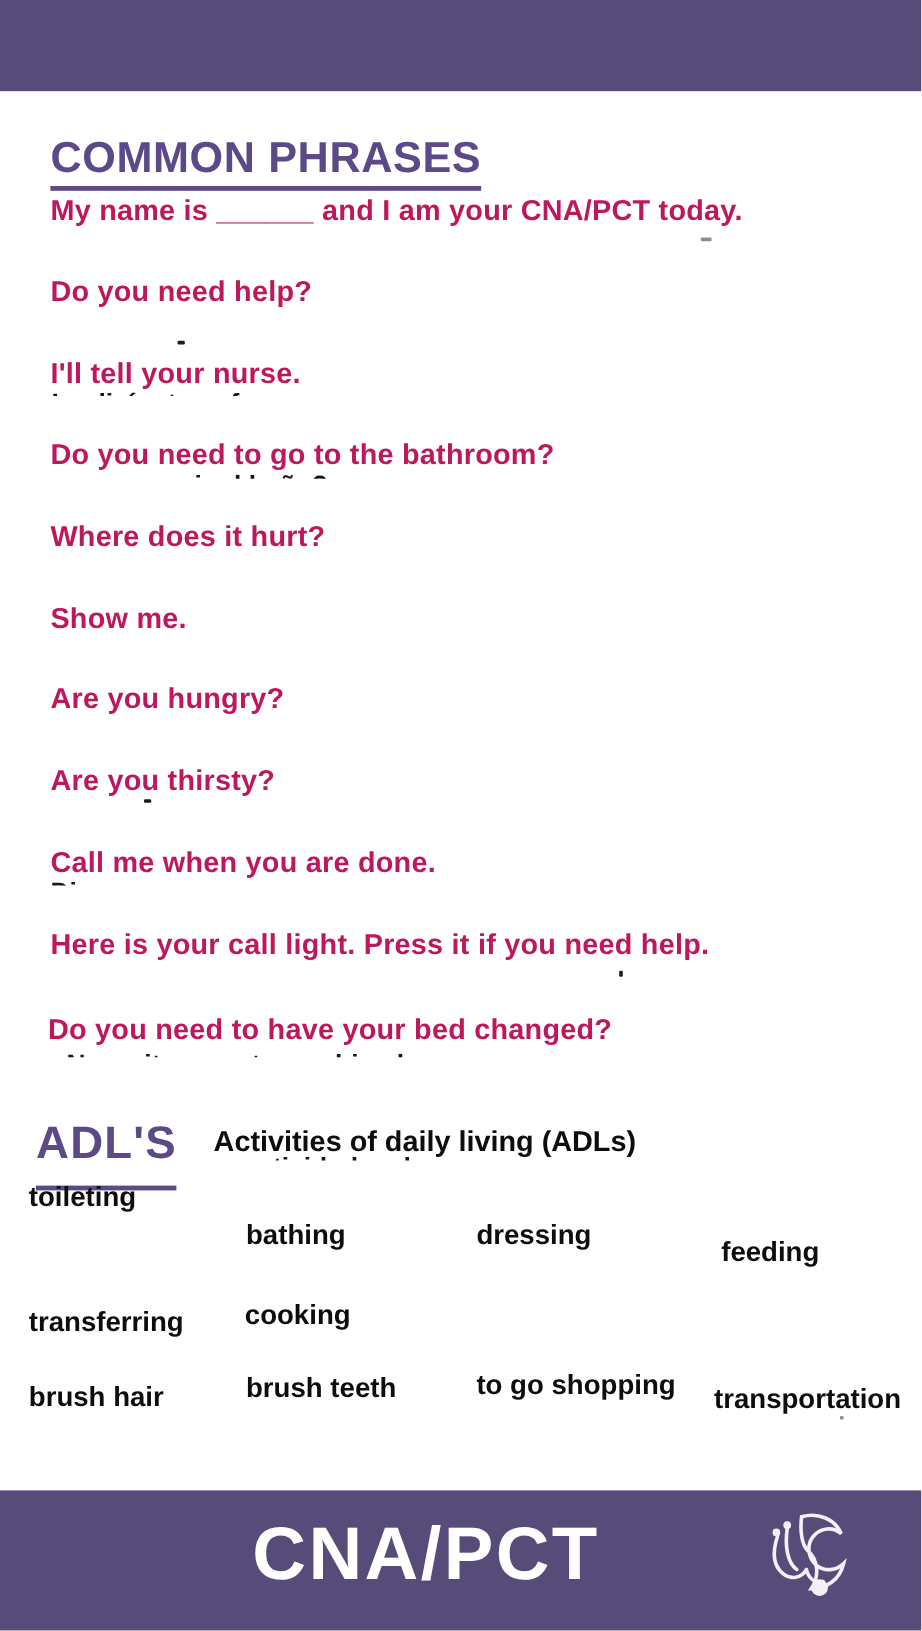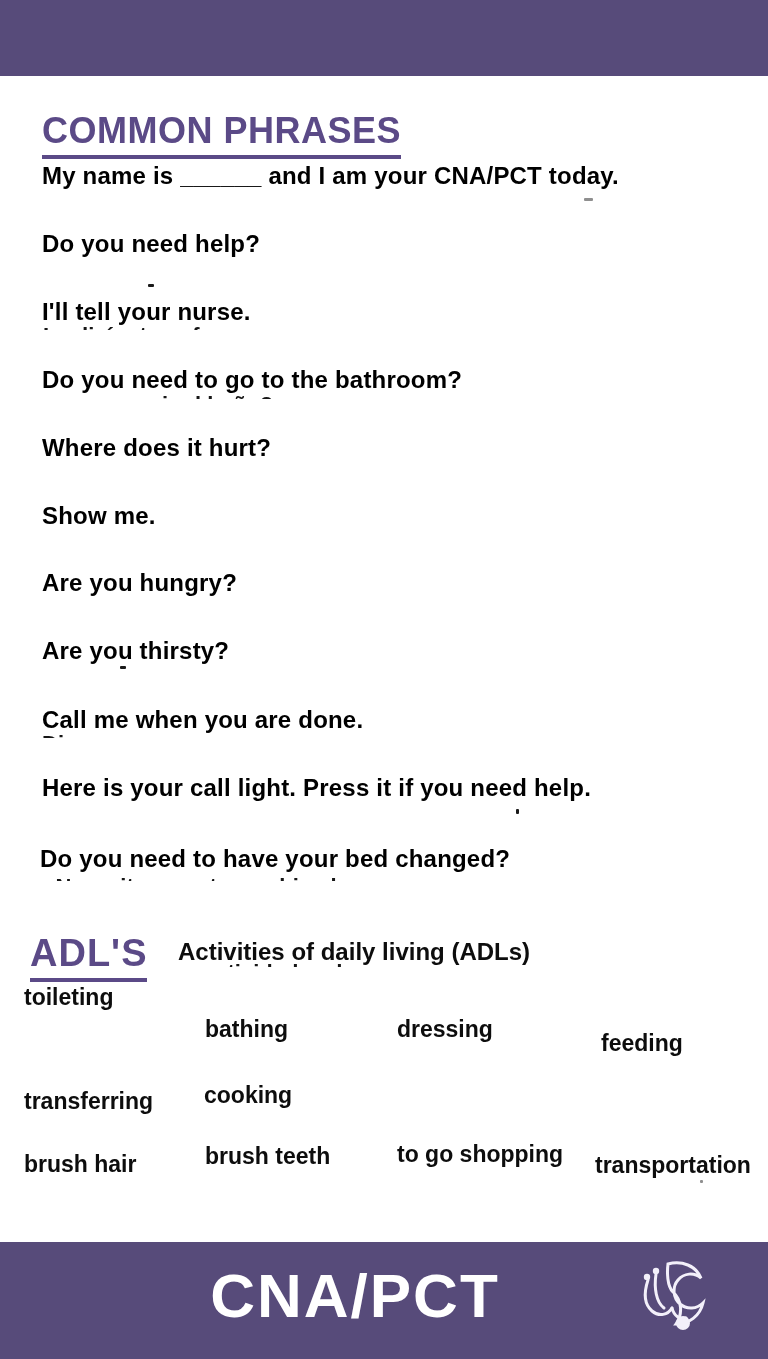--- a/index.html
+++ b/index.html
@@ -13,32 +13,32 @@
   .copyright{
     position:absolute;top:86px;right:40px;text-align:right;
     font-size:17px;font-weight:700;color:#111;line-height:17px;letter-spacing:.1px;
   }
   .title{
     position:absolute;left:42px;top:110px;margin:0;
     font-size:36px;font-weight:800;letter-spacing:.5px;color:#5b4a87;
     border-bottom:4px solid #5b4a87;padding-bottom:3px;white-space:nowrap;
   }
   .phrase{
-    position:absolute;left:42px;font-size:24px;font-weight:700;color:#000000;
+    position:absolute;left:42px;font-size:24px;font-weight:700;color:#be185d;
     white-space:nowrap;letter-spacing:.2px;line-height:26px;
   }
   
   .clip{position:absolute;height:4px;overflow:hidden;color:#161616;font-weight:700;}
   .clip > span{display:block;font-size:22px;line-height:26px;transform:translateY(-3px);white-space:nowrap;}
   .mark{position:absolute;background:#8f8f8f;border-radius:1px;}
   .mark.dark{background:#1a1a1a;}
   .adl-title{
     position:absolute;left:30px;top:932px;margin:0;
     font-size:38px;font-weight:800;letter-spacing:1px;color:#5b4a87;
-    border-bottom:4px solid #5b4a87;padding-bottom:3px;white-space:nowrap;
+    border-bottom:4px solid #5b4a87;padding-bottom:13px;white-space:nowrap;
   }
   .adl-sub{
     position:absolute;left:178px;top:938px;font-size:24px;font-weight:700;
     color:#0d0d0d;white-space:nowrap;
   }
   .adl-item{
     position:absolute;font-size:23px;font-weight:700;color:#0d0d0d;white-space:nowrap;
   }
   .footer-title{
     position:absolute;left:155px;top:1260px;width:400px;text-align:center;

